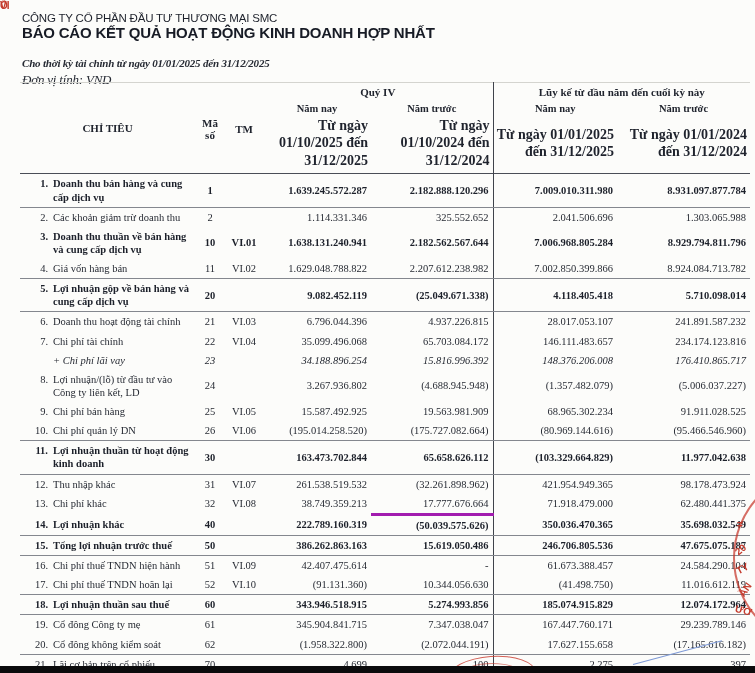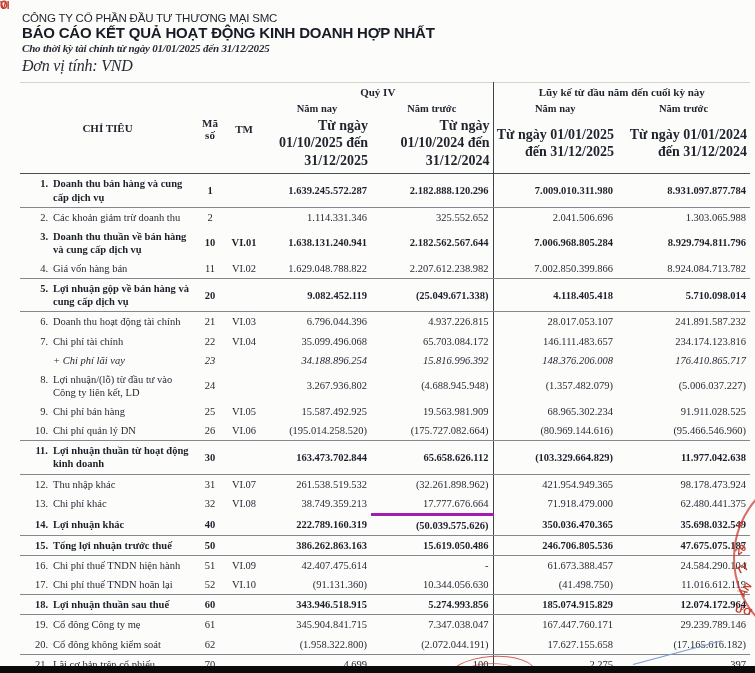--- a/index.html
+++ b/index.html
@@ -5,22 +5,22 @@
   html,body{margin:0;padding:0;background:#ffffff;}
   .page{
     position:relative;width:755px;height:673px;overflow:hidden;
     background:#fcfcfa;color:#262a33;
     font-family:"Liberation Serif","DejaVu Serif",serif;
   }
   
   .doc-header{position:absolute;left:22px;top:12px;letter-spacing:-0.2px;}
   .doc-company{font-family:"Liberation Sans","DejaVu Sans",sans-serif;font-weight:400;font-size:11.5px;color:#1d212b;}
   .doc-title{font-family:"Liberation Sans","DejaVu Sans",sans-serif;font-weight:700;font-size:15px;color:#171b25;}
-  .doc-period{font-weight:700;font-style:italic;font-size:11px;margin-top:1px;}
-  .doc-unit{font-style:italic;font-size:16px;margin-top:3px;}
+  .doc-period{font-weight:700;font-style:italic;font-size:11px;margin-top:16px;}
+  .doc-unit{font-style:italic;font-size:13px;margin-top:3px;}
   
   table.report{
     position:absolute;left:20px;top:82px;width:730px;
     border-collapse:collapse;table-layout:fixed;
     font-size:10.5px;line-height:1.25;color:#262a33;
     border-top:1px solid #d4d4cf;
   }
   col.c-label{width:175px}col.c-code{width:30px}col.c-note{width:38px}
   col.c-q1{width:108px}col.c-q2{width:122px}col.c-y1{width:124px}col.c-y2{width:133px}
   thead th{font-weight:700;color:#1f232d;padding:1px 2px;vertical-align:middle;}

